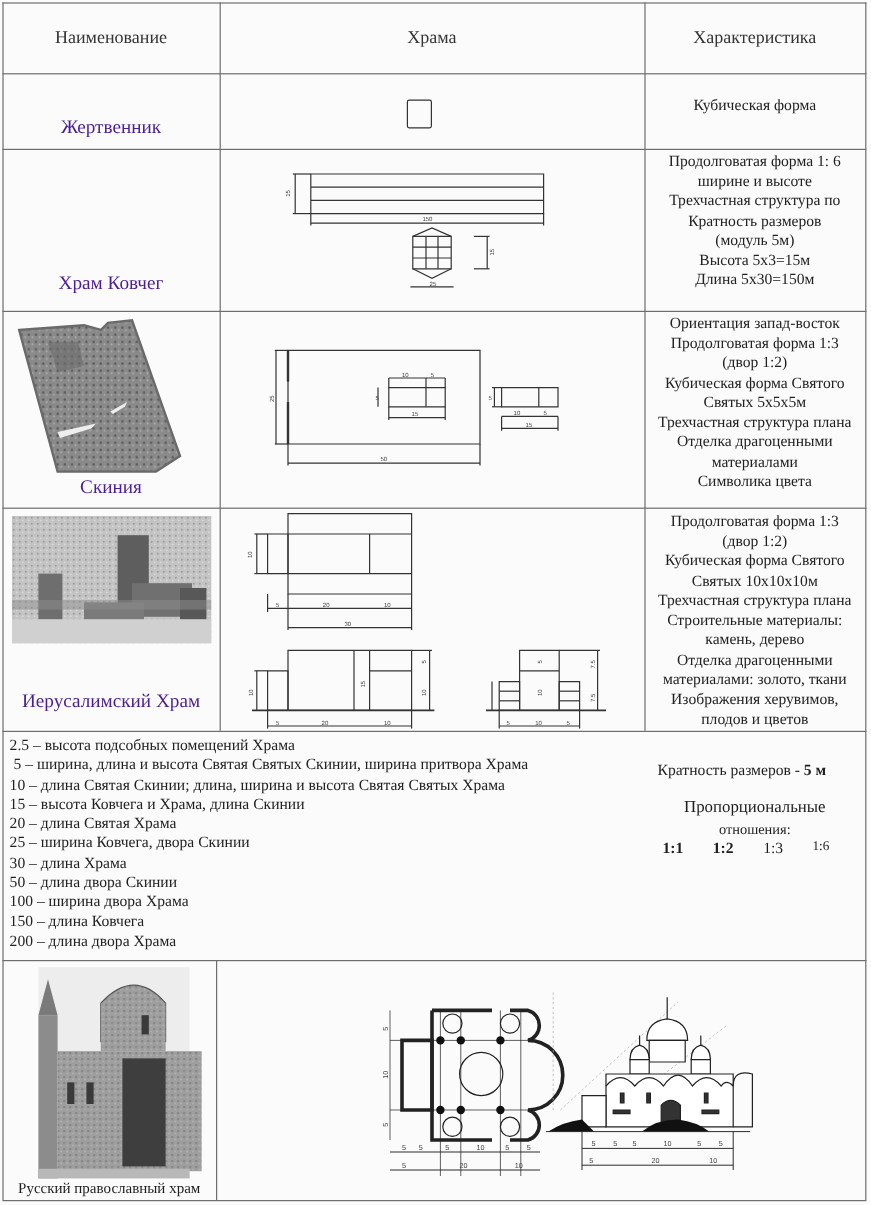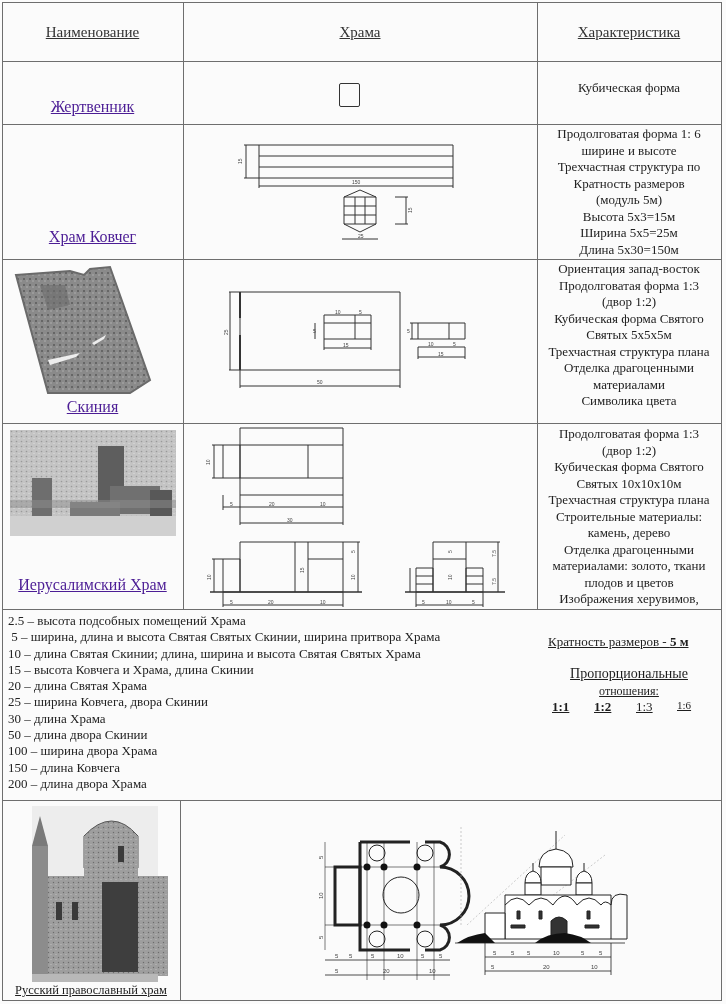--- a/index.html
+++ b/index.html
@@ -1,21 +1,21 @@
 <!DOCTYPE html>
 <html><head>
 <meta charset="utf-8">
 <style>
   html, body { margin:0; padding:0; background:#fbfbfb; }
   body { width:726px; height:1004px; position:relative; overflow:hidden;
          font-family:"Liberation Serif", "DejaVu Serif", serif; color:#1e1e1e; }
   .page { position:absolute; left:0; top:0; width:726px; height:1004px; }
   .hl { position:absolute; height:1px; background:#6e6e6e; }
   .vl { position:absolute; width:1px; background:#6e6e6e; }
-  .t { position:absolute; white-space:nowrap;text-decoration:underline; }
+  .t { position:absolute; white-space:nowrap; }
   .c { text-align:center; }
   .hdr { font-size:15px; color:#333; top:24px; }
   .name { font-size:16px; color:#4c1d95; }
   .char { position:absolute; text-align:center; font-size:13px; line-height:16.5px; color:#222; }
   .legend { position:absolute; left:8px; top:613px; font-size:13px; line-height:16.3px; color:#222; }
   .legend div { white-space:nowrap; }
   svg { position:absolute; overflow:visible; }
   svg line, svg rect, svg path, svg circle, svg polyline { vector-effect:non-scaling-stroke; }
   .photo { position:absolute; }
 </style>
@@ -80,21 +80,20 @@
       <text x="118" y="98">25</text>
     </g>
   </svg>
   <div class="char" style="left:537px;width:184px;top:126px">
     <div>Продолговатая форма 1: 6</div>
     <div>ширине и высоте</div>
     <div>Трехчастная структура по</div>
     <div>Кратность размеров</div>
     <div>(модуль 5м)</div>
     <div>Высота 5х3=15м</div>
-    <div>Ширина 5х5=25м</div>
     <div>Длина 5х30=150м</div>
   </div>
 
   <svg class="photo" style="left:10px;top:265px" width="140" height="130" viewBox="0 0 140 130">
     <defs>
       <pattern id="dots1" width="6" height="6" patternUnits="userSpaceOnUse">
         <rect width="6" height="6" fill="#8a8a8a"></rect>
         <circle cx="2" cy="2" r="1" fill="#5a5a5a"></circle>
         <circle cx="5" cy="4" r="0.8" fill="#b0b0b0"></circle>
       </pattern>
@@ -252,22 +251,22 @@
   <div class="char" style="left:537px;width:184px;top:426px">
     <div>Продолговатая форма 1:3</div>
     <div>(двор 1:2)</div>
     <div>Кубическая форма Святого</div>
     <div>Святых 10х10х10м</div>
     <div>Трехчастная структура плана</div>
     <div>Строительные материалы:</div>
     <div>камень, дерево</div>
     <div>Отделка драгоценными</div>
     <div>материалами: золото, ткани</div>
+    <div>Изображения херувимов,</div>
     <div>плодов и цветов</div>
-    <div>Изображения херувимов,</div>
   </div>
 
   <div class="legend">
     <div>2.5 – высота подсобных помещений Храма</div>
     <div style="white-space:pre"> 5 – ширина, длина и высота Святая Святых Скинии, ширина притвора Храма</div>
     <div>10 – длина Святая Скинии; длина, ширина и высота Святая Святых Храма</div>
     <div>15 – высота Ковчега и Храма, длина Скинии</div>
     <div>20 – длина Святая Храма</div>
     <div>25 – ширина Ковчега, двора Скинии</div>
     <div>30 – длина Храма</div>

